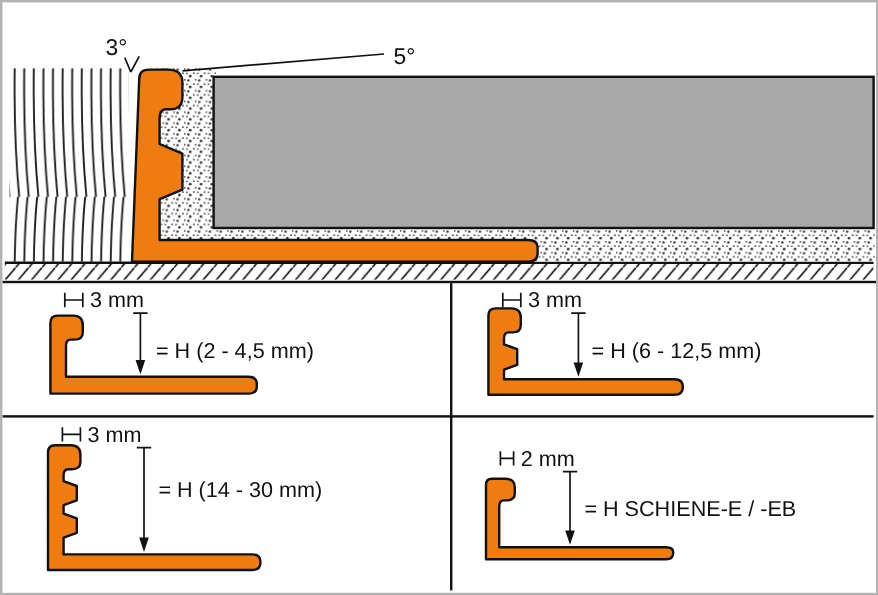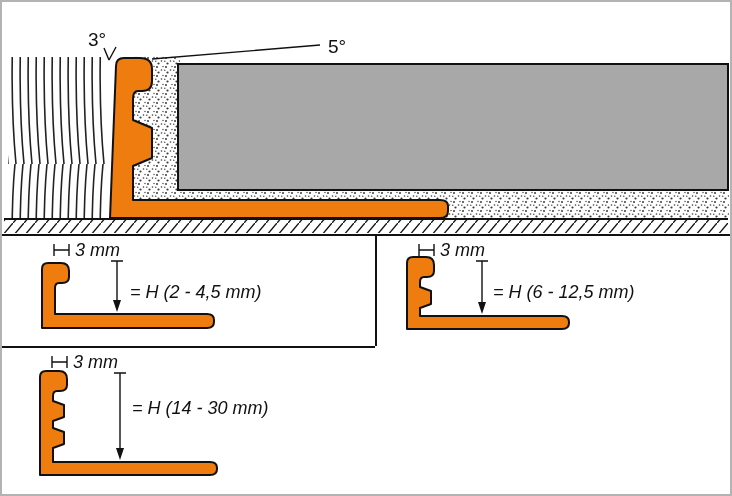--- a/index.html
+++ b/index.html
@@ -10,21 +10,21 @@
     position:relative; overflow:hidden;
   }
   .top-section { width:728px; height:232px; }
   .bottom-grid {
     width:728px; height:258px;
     border-top:2px solid #111;
     display:grid;
     grid-template-columns:373px 353px;
     grid-template-rows:110px 146px;
   }
-  .cell { position:relative; overflow:hidden;font-style:italic; }
+  .cell { position:relative; overflow:hidden; }
   .cell-tr, .cell-br { border-left:2px solid #111; }
   .cell-bl, .cell-br { border-top:2px solid #111; }
   svg text {
     font-family:"Liberation Sans", sans-serif;
     font-size:18px; fill:#111;
   }
   svg text.big { font-size:19px; }
   .thin  { stroke:#111; stroke-width:1.4; fill:none; }
   .thick { stroke:#111; stroke-width:2;   fill:none; }
   .arrow { fill:#111; stroke:none; }
@@ -125,15 +125,30 @@
                  Q13,21 13,26 L13,31 L24,35 L24,47 L13,51 L13,58 L24,62 L24,74
                  L13,78 L13,92 L170,92 Q177,92 177,98 L177,99 Q177,105 170,105 Z" fill="#ee7c0e"></path>
         <g>
           <path d="M112,25 H124 M118,25 V102" class="thin"></path>
           <polygon points="118,112 114,100 122,100" class="arrow"></polygon>
           <text x="130" y="66">= H (14 - 30 mm)</text>
         </g>
       </svg>
     </div>
 
+    <div class="cell cell-br">
+      <svg width="353" height="146" viewBox="0 0 353 146">
+        <g>
+          <path d="M40,28 V40 M51,28 V40 M40,34 H51" class="thin"></path>
+          <text x="57" y="40">2 mm</text>
+        </g>
+        <path stroke="#111" stroke-width="2" stroke-linejoin="round" transform="translate(28,50)" d="M0,68 L0,6 Q0,1 5,1 L16,1 Q24,1 24,8 L24,13 Q24,19 17,19 L15,19
+                 Q11,19 11,24 L11,58 L150,58 Q156,58 156,62 L156,63 Q156,68 150,68 Z" fill="#ee7c0e"></path>
+        <g>
+          <path d="M92,45 H104 M98,45 V96" class="thin"></path>
+          <polygon points="98,106 94,94 102,94" class="arrow"></polygon>
+          <text x="110" y="82">= H  SCHIENE-E / -EB</text>
+        </g>
+      </svg>
+    </div>
 
   </div>
 </div>
 
 </body></html>

